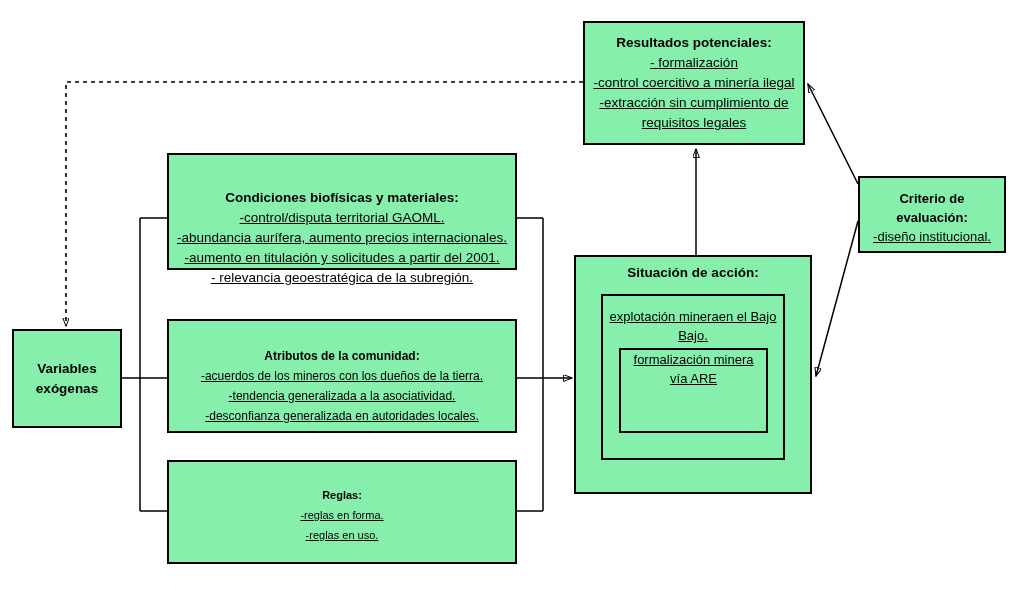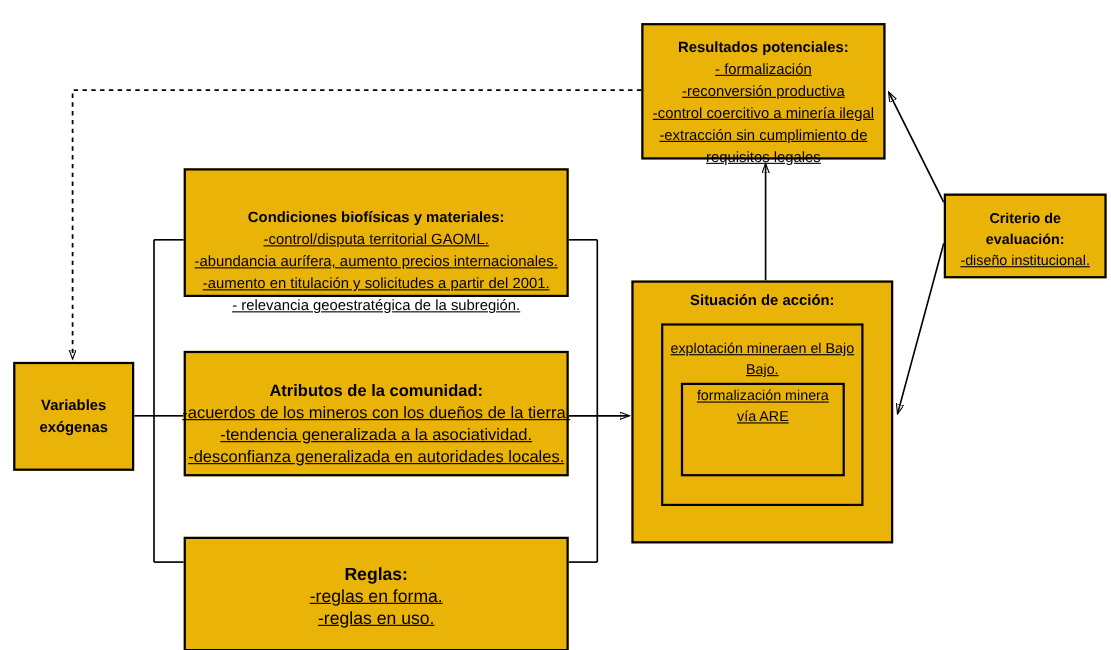--- a/index.html
+++ b/index.html
@@ -12,21 +12,21 @@
     width: 1010px;
     height: 591px;
     background: #ffffff;
     font-family: "Liberation Sans", sans-serif;
     overflow: hidden;
   }
   .box {
     position: absolute;
     box-sizing: border-box;
     border: 2px solid #000000;
-    background: #eab308;
+    background: #86efac;
     display: flex;
     flex-direction: column;
     align-items: center;
     justify-content: flex-start;
     text-align: center;
     color: #000000;
     z-index: 5;
   }
   .box .ttl {
     font-weight: bold;
@@ -49,27 +49,27 @@
   }
   #box-condiciones {
     left: 167px; top: 153px; width: 350px; height: 117px;
     padding-top: 33px;
     font-size: 13.5px;
     line-height: 20px;
   }
   #box-atributos {
     left: 167px; top: 319px; width: 350px; height: 114px;
     padding-top: 25px;
-    font-size: 15px;
+    font-size: 12px;
     line-height: 20px;
   }
   #box-reglas {
-    left: 167px; top: 488px; width: 350px; height: 104px;
+    left: 167px; top: 460px; width: 350px; height: 104px;
     padding-top: 23px;
-    font-size: 16px;
+    font-size: 11px;
     line-height: 20px;
   }
   #box-variables {
     left: 12px; top: 329px; width: 110px; height: 99px;
     font-size: 13.5px;
     line-height: 20px;
   }
   #box-criterio {
     left: 858px; top: 176px; width: 148px; height: 77px;
     padding-top: 11px;
@@ -142,21 +142,20 @@
     <polyline points="696,255 696,149" stroke="#000000" stroke-width="1.5" marker-end="url(#arw)"></polyline>
 
     <polyline points="858,184 808,84" stroke="#000000" stroke-width="1.5" marker-end="url(#arw)"></polyline>
 
     <polyline points="858,221 816,376" stroke="#000000" stroke-width="1.5" marker-end="url(#arw)"></polyline>
   </svg>
 
   <div class="box" id="box-resultados">
     <div class="ttl">Resultados potenciales:</div>
     <div class="ln">- formalización</div>
-    <div class="ln">-reconversión productiva</div>
     <div class="ln">-control coercitivo a minería ilegal</div>
     <div class="ln">-extracción sin cumplimiento de</div>
     <div class="ln">requisitos legales</div>
   </div>
 
   <div class="box" id="box-condiciones">
     <div class="ttl">Condiciones biofísicas y materiales:</div>
     <div class="ln">-control/disputa territorial GAOML.</div>
     <div class="ln">-abundancia aurífera, aumento precios internacionales.</div>
     <div class="ln">-aumento en titulación y solicitudes a partir del 2001.</div>

